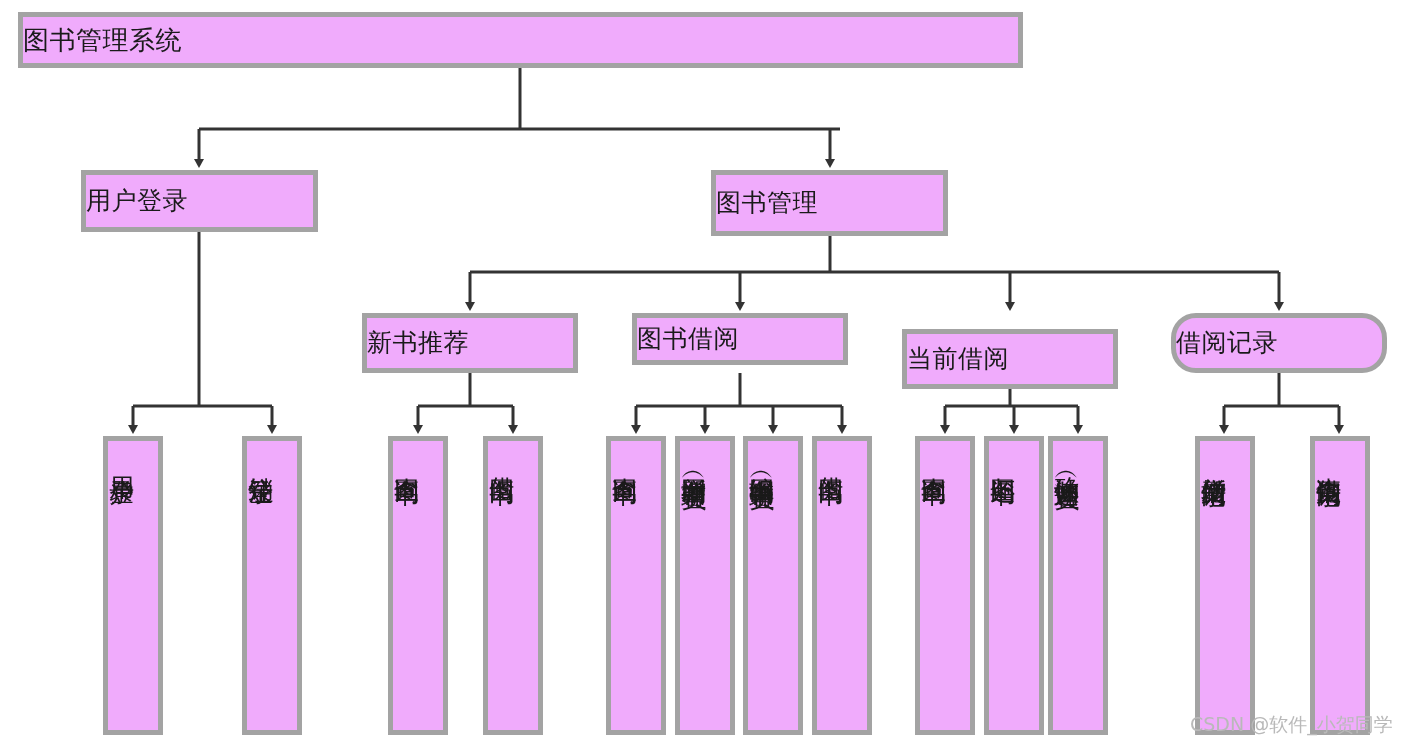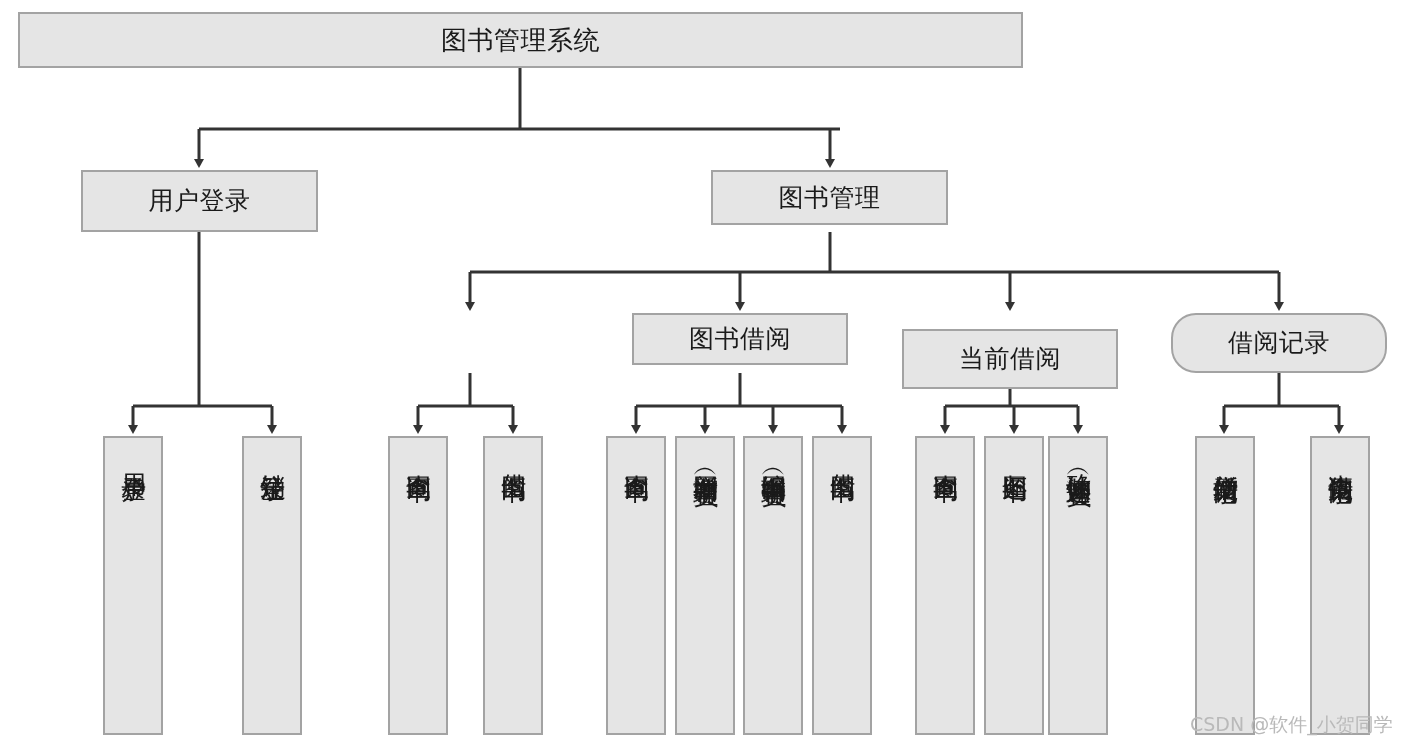--- a/index.html
+++ b/index.html
@@ -22,25 +22,25 @@
     position: absolute;
     left: 0;
     top: 0;
     width: 1405px;
     height: 747px;
     pointer-events: none;
   }
   .node {
     position: absolute;
     box-sizing: border-box;
-    background: #e5e5e5;
-    border: 2px solid #a3a3a3;
+    background: #f0abfc;
+    border: 5px solid #a3a3a3;
     display: flex;
     align-items: center;
-    justify-content: center;
+    justify-content: flex-start;
     color: #1a1a1a;
   }
   .node .label {
     display: block;
     text-align: center;
     line-height: 1.18;
     letter-spacing: 0.5px;
   }
   
   .node.h .label {
@@ -126,24 +126,27 @@
     </g>
   </svg>
 
   <div class="node h" id="node-root" style="left:18px; top:12px; width:1005px; height:56px;">
     <span class="label">图书管理系统</span>
   </div>
 
   <div class="node h" style="left:81px; top:170px; width:237px; height:62px;">
     <span class="label">用户登录</span>
   </div>
-  <div class="node h" style="left:711px; top:170px; width:237px; height:55px;">
+  <div class="node h" style="left:711px; top:170px; width:237px; height:66px;">
     <span class="label">图书管理</span>
   </div>
 
+  <div class="node h" style="left:362px; top:313px; width:216px; height:60px;">
+    <span class="label">新书推荐</span>
+  </div>
   <div class="node h" style="left:632px; top:313px; width:216px; height:52px;">
     <span class="label">图书借阅</span>
   </div>
   <div class="node h" style="left:902px; top:329px; width:216px; height:60px;">
     <span class="label">当前借阅</span>
   </div>
   <div class="node h" style="left:1171px; top:313px; width:216px; height:60px;border-radius:25px;">
     <span class="label">借阅记录</span>
   </div>
 

